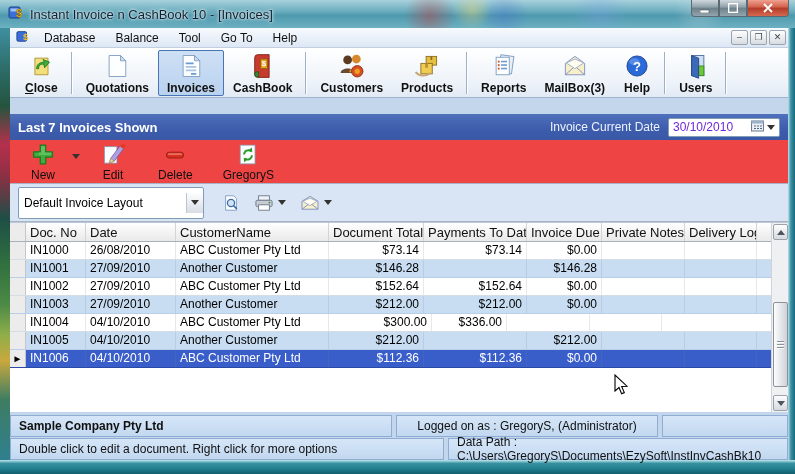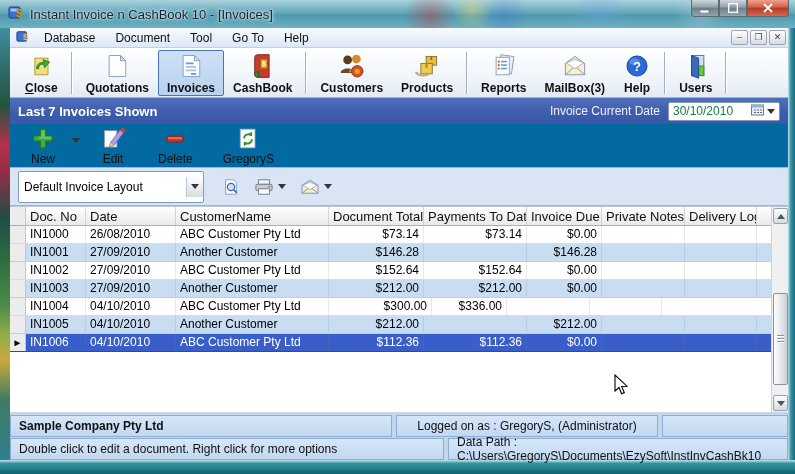--- a/index.html
+++ b/index.html
@@ -43,28 +43,28 @@
     background:linear-gradient(180deg,#fdfdfd,#d8dde2); border:1px solid #9aa4ae; border-radius:2px; }
   
   #toolbar { height:50px; background:linear-gradient(180deg,#ffffff,#eef3f9 70%,#e2eaf4); border-bottom:1px solid #9fb4cc; display:flex; align-items:center; padding-left:6px; }
   .tb-btn { display:flex; flex-direction:column; align-items:center; justify-content:center; padding:2px 8px 1px; height:46px; border:1px solid transparent; border-radius:2px; }
   .tb-btn.sel { background:linear-gradient(180deg,#cfe0f5,#b9d2ef); border:1px solid #4a74b8; }
   .tb-ic { height:30px; display:flex; align-items:flex-end; }
   .tb-lb { font-size:12px; font-weight:bold; color:#101010; margin-top:1px; display:block; }
   .tb-lb.ufirst::first-letter { text-decoration:underline; }
   .tb-sep { width:2px; height:42px; border-left:1px solid #9fb0c4; border-right:1px solid #ffffff; margin:0 4px; }
   
-  #caption { height:26px; background:linear-gradient(180deg,#5070bc,#3c5cac 60%,#3a58a6); display:flex; align-items:center; padding:0 8px; }
+  #caption { height:26px; background:linear-gradient(180deg,#5070bc,#3c5cac 60%,#3a58a6); display:flex; align-items:center; padding:0 8px;margin-top:16px; }
   #caption .cap-title { color:#fff; font-weight:bold; font-size:13px; flex:1; }
   #caption .date-label { color:#eef2ff; font-size:12px; margin-right:8px; }
   #datebox { width:112px; height:19px; background:#fff; border:1px solid #7f9db9; border-radius:2px; display:flex; align-items:center; padding:0 4px; }
-  #datebox .dval { font-size:12px; color:#15803d; flex:1; }
+  #datebox .dval { font-size:12px; color:#6d28d9; flex:1; }
   #datebox .ddarrow { margin-left:3px; }
   
-  #actionbar { height:44px; background:#0369a1; border-bottom:1px solid #a8b4c4; display:flex; align-items:center; padding-left:14px; }
+  #actionbar { height:44px; background:#ef4444; border-bottom:1px solid #a8b4c4; display:flex; align-items:center; padding-left:14px; }
   .act-btn { display:flex; flex-direction:column; align-items:center; justify-content:flex-end; height:40px; padding:0 4px; }
   .act-lb { font-size:12px; color:#101010; margin-top:1px; }
   .drop-arrow { width:0; height:0; border-left:4px solid transparent; border-right:4px solid transparent; border-top:5px solid #333; }
   #new-drop { margin:0 14px 10px 10px; }
   .act-gap { width:22px; }
   
   #layoutbar { height:38px; background:#d9e5f4; border-bottom:1px solid #a8b4c4; display:flex; align-items:center; padding-left:8px; }
   #combo { width:186px; height:32px; background:#fff; border:1px solid #7f9db9; border-radius:2px; display:flex; align-items:center; }
   #combo .cval { flex:1; font-size:12px; padding-left:5px; color:#000; }
   #combo .cbtn { width:17px; height:20px; background:linear-gradient(180deg,#fdfdfd,#d8dde4); border-left:1px solid #b8c4d2; display:flex; align-items:center; justify-content:center; }
@@ -147,21 +147,21 @@
   <div id="content">
 
     <div id="menubar">
       <span style="margin:0 4px 0 2px;">
         <svg width="14" height="14" viewBox="0 0 16 16">
             <rect x="1" y="3" width="11" height="11" rx="1.5" fill="#3a6fd8" stroke="#1d3f8a"></rect>
             <text x="11" y="13" font-size="11" font-weight="bold" fill="#f4c430" text-anchor="middle">$</text>
           </svg>
       </span>
       <span class="menu-item">Database</span>
-      <span class="menu-item">Document</span>
+      <span class="menu-item">Balance</span>
       <span class="menu-item">Tool</span>
       <span class="menu-item">Go To</span>
       <span class="menu-item">Help</span>
       <div id="mdibtns">
         <div class="mdib">–</div>
         <div class="mdib">❐</div>
         <div class="mdib">✕</div>
       </div>
     </div>
 

